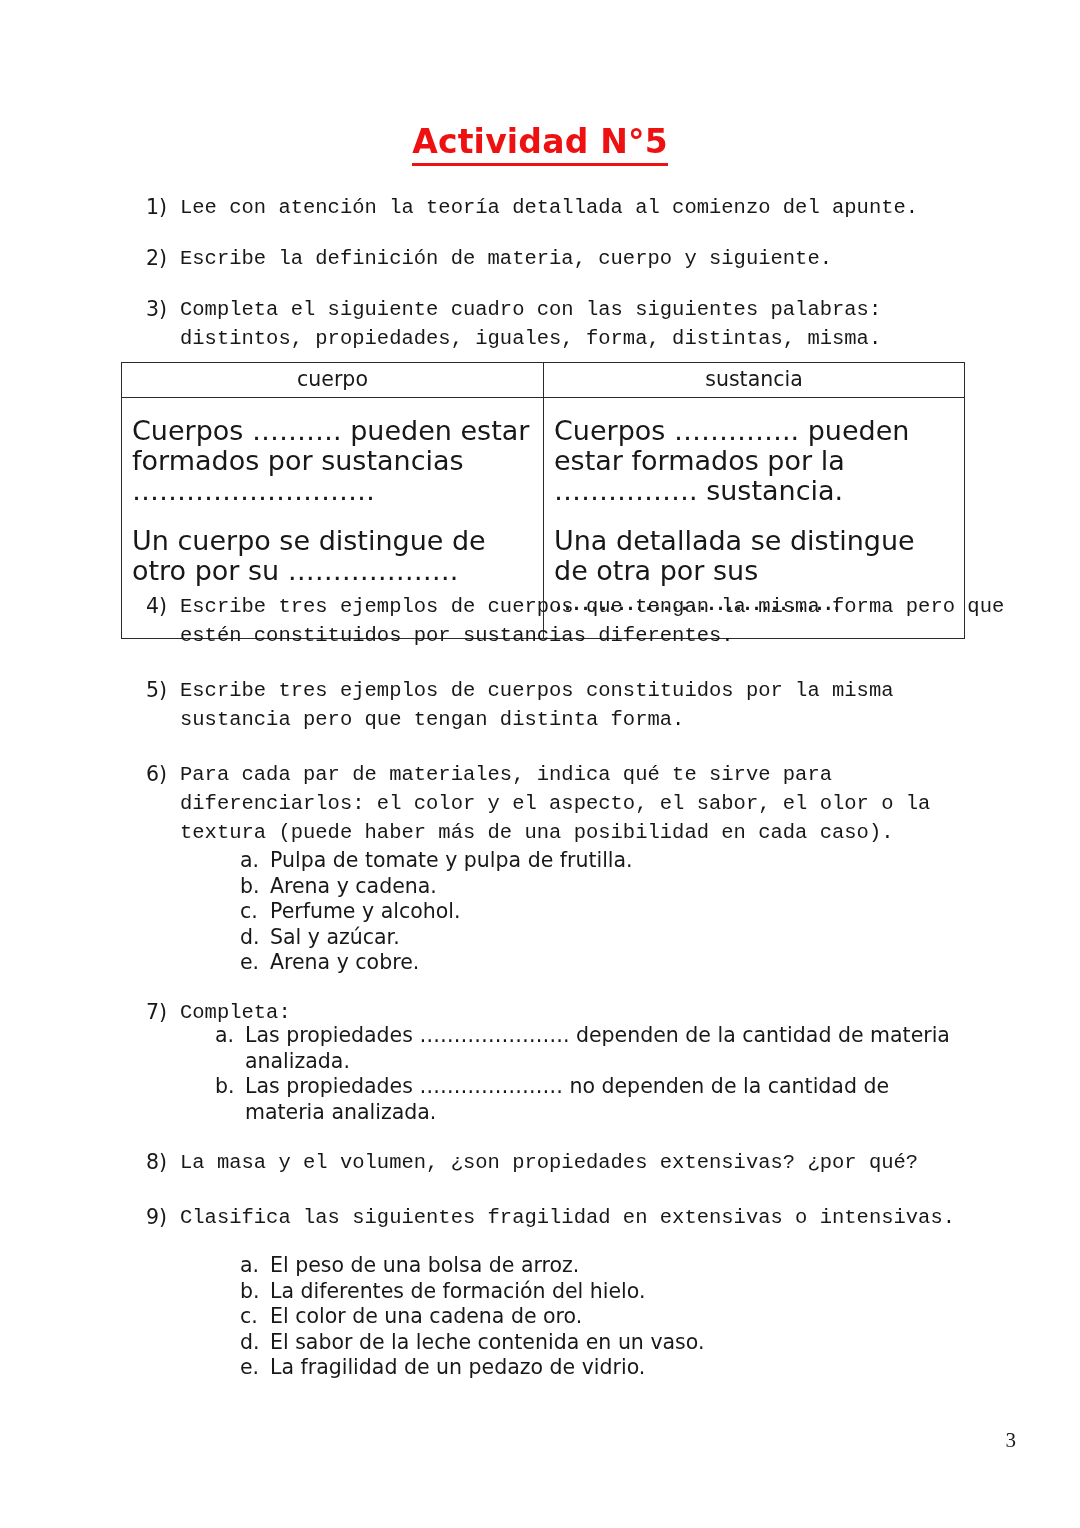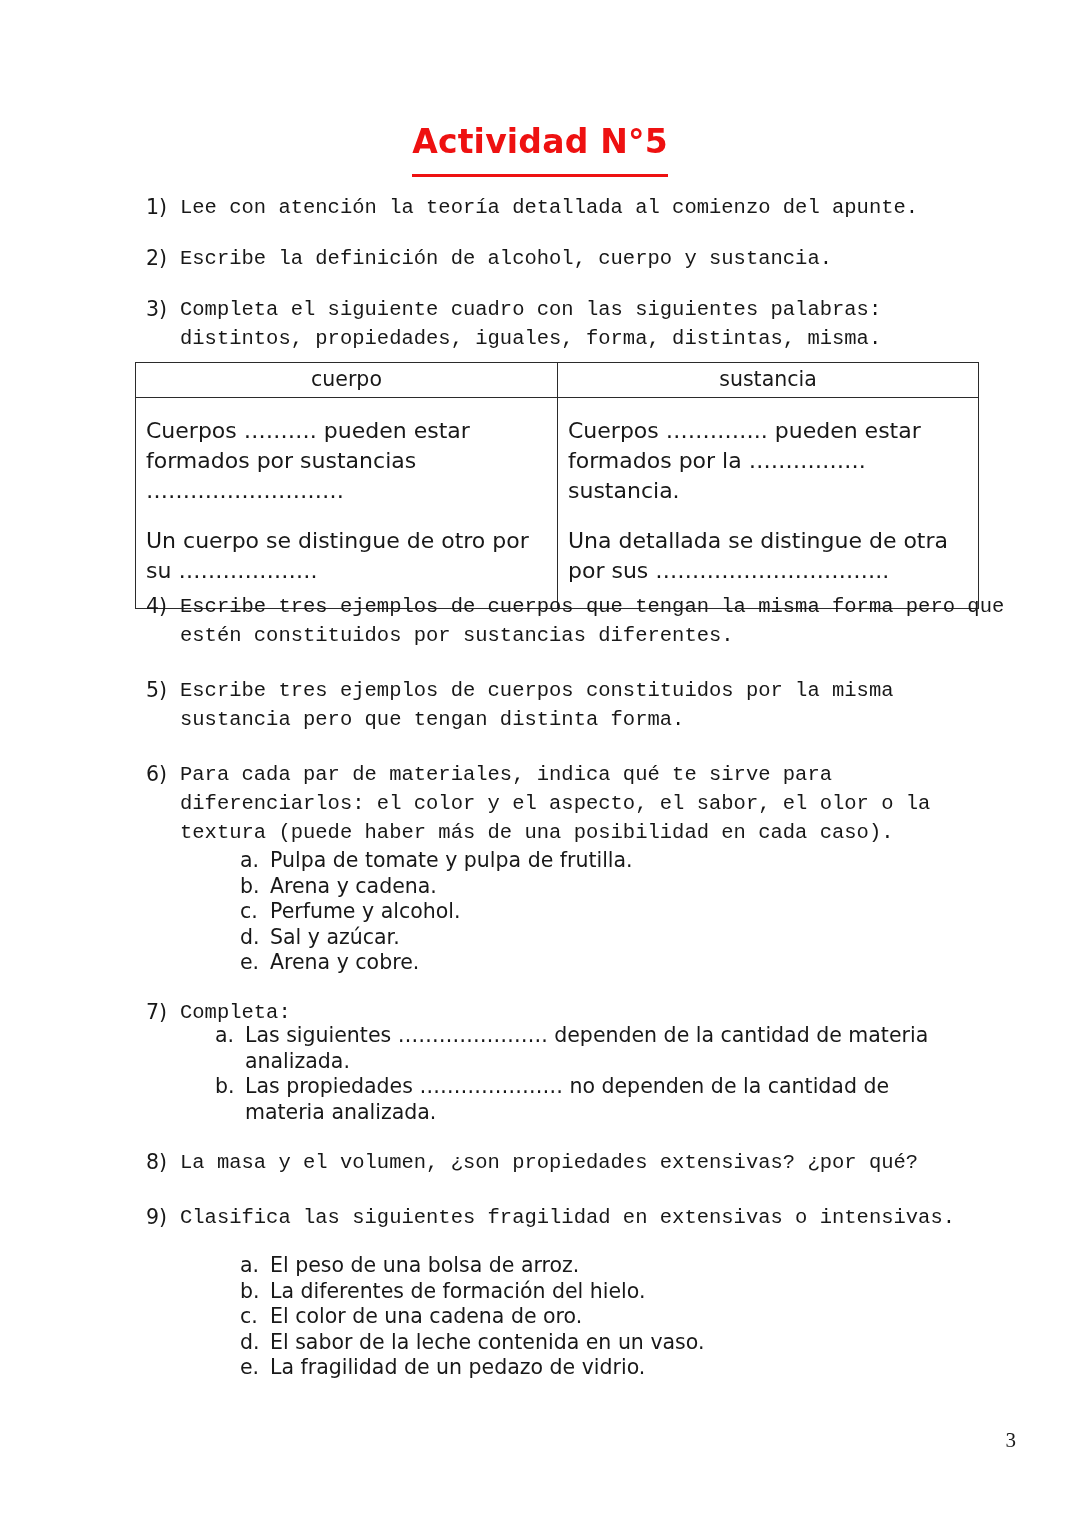--- a/index.html
+++ b/index.html
@@ -27,21 +27,21 @@
     width: 1080px;
     text-align: center;
     font-size: 33px;
     font-weight: bold;
     color: #ee1111;
     letter-spacing: 0.2px;
   }
   .doc-title span {
     display: inline-block;
     border-bottom: 3px solid #ee1111;
-    padding-bottom: 13px;
+    padding-bottom: 2px;
   }
 
   
   .qlist {
     position: absolute;
     left: 146px;
     width: 860px;
   }
   .q {
     display: flex;
@@ -76,31 +76,31 @@
     flex: 0 0 auto;
     width: 30px;
   }
   .sub-text {
     flex: 1 1 auto;
   }
 
   
   .tbl {
     position: absolute;
-    left: 135px;
+    left: 121px;
     top: 362px;
     width: 825px;
     border-collapse: collapse;
     table-layout: fixed;
   }
   .tbl td, .tbl th {
     border: 1.6px solid #2b2b2b;
     vertical-align: top;
     font-weight: normal;
-    font-size: 22px;
+    font-size: 27px;
     line-height: 30px;
   }
   .tbl th {
     text-align: center;
     height: 27px;
     padding: 1px 4px 3px 4px;
     font-size: 20.5px;
   }
   .tbl td {
     padding: 18px 10px 22px 10px;
@@ -134,21 +134,21 @@
     <span>Actividad N°5</span>
   </div>
 
   <div class="qlist" style="top:193px;">
     <div class="q">
       <div class="q-num">1)</div>
       <div class="q-text">Lee con atención la teoría detallada al comienzo del apunte.</div>
     </div>
     <div class="q">
       <div class="q-num">2)</div>
-      <div class="q-text">Escribe la definición de alcohol, cuerpo y sustancia.</div>
+      <div class="q-text">Escribe la definición de materia, cuerpo y siguiente.</div>
     </div>
     <div class="q">
       <div class="q-num">3)</div>
       <div class="q-text">Completa el siguiente cuadro con las siguientes palabras: distintos, propiedades, iguales, forma, distintas, misma.</div>
     </div>
   </div>
 
   <table class="tbl">
     <thead>
       <tr>
@@ -211,21 +211,21 @@
   <div class="qlist" style="top:998px; left:146px;">
     <div class="q" style="margin-bottom:2px;">
       <div class="q-num">7)</div>
       <div class="q-text">Completa:</div>
     </div>
   </div>
 
   <ul class="sublist" style="position:absolute; left:215px; top:1023px; width:740px;">
     <li class="sub" style="margin-bottom:0;">
       <span class="sub-mark">a.</span>
-      <span class="sub-text">Las siguientes  …………………. dependen de la cantidad de materia analizada.</span>
+      <span class="sub-text">Las propiedades  …………………. dependen de la cantidad de materia analizada.</span>
     </li>
     <li class="sub">
       <span class="sub-mark">b.</span>
       <span class="sub-text">Las propiedades ………………… no dependen de la cantidad de materia analizada.</span>
     </li>
   </ul>
 
   <div class="qlist" style="top:1148px; left:146px;">
     <div class="q" style="margin-bottom:26px;">
       <div class="q-num">8)</div>

